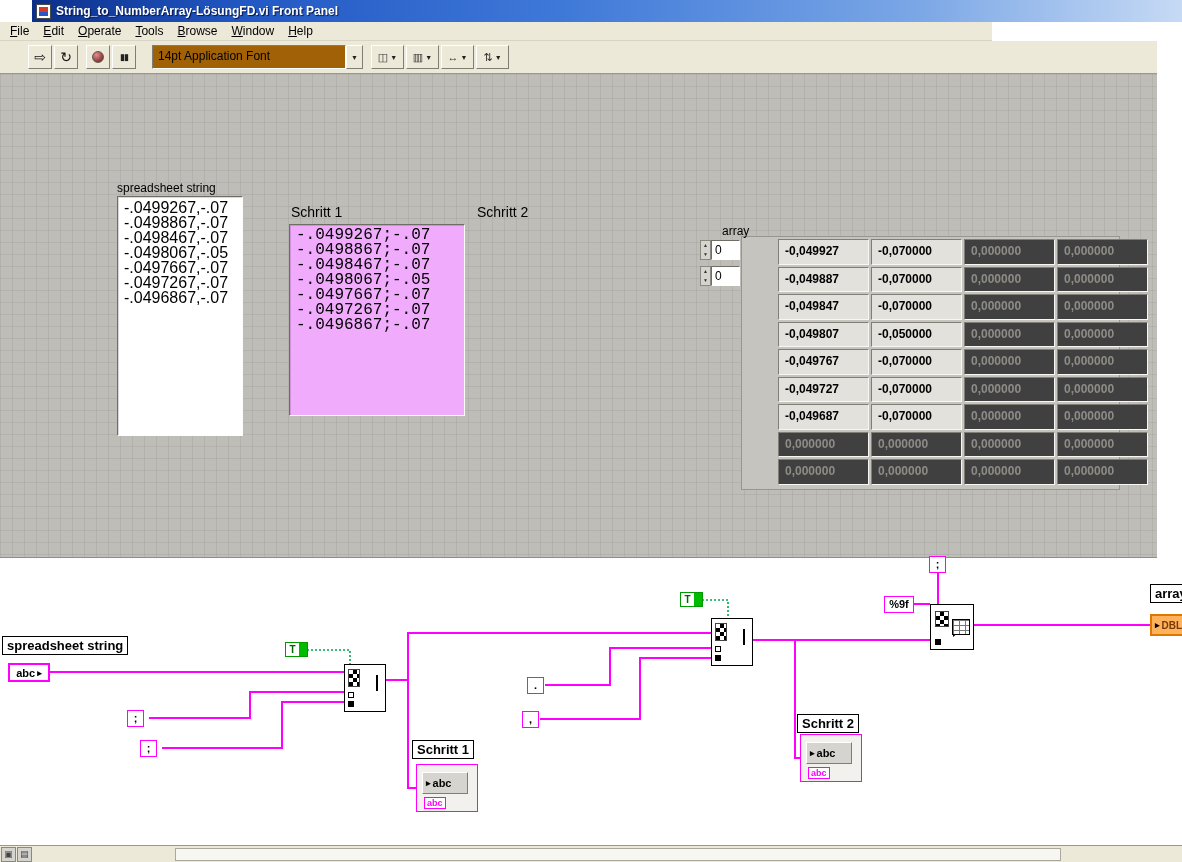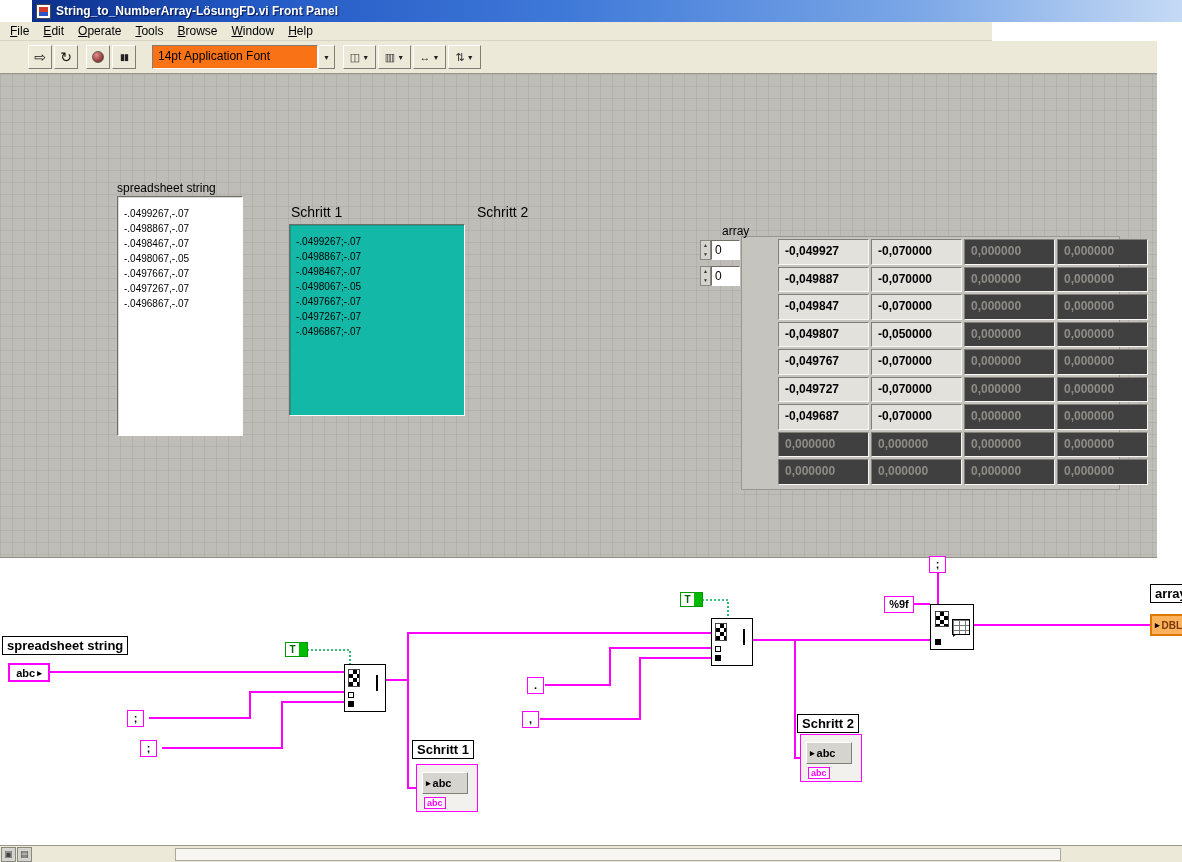--- a/index.html
+++ b/index.html
@@ -21,42 +21,42 @@
   .menu-item { padding:2px 7px; }
 
   .toolbar { position:absolute; left:0; top:41px; width:1157px; height:33px; background:#ECE9D8;
     border-bottom:1px solid #9a9889; display:flex; align-items:center; }
   .tbtn { width:24px; height:24px; background:#ECE9D8; border:1px solid; border-color:#fff #7f7d74 #7f7d74 #fff;
     display:flex; align-items:center; justify-content:center; font-size:14px; color:#111; flex:0 0 auto; }
   .tbtn .glyph { pointer-events:none; }
   .abort-circle { width:12px; height:12px; border-radius:50%; background:radial-gradient(circle at 35% 30%, #e29090, #8a2f2f 75%); border:1px solid #5e5c54; }
   .pause-glyph { font-size:9px; letter-spacing:-1px; color:#222; }
   .font-box { height:24px; margin-left:16px; display:flex; flex:0 0 auto; }
-  .font-text { width:166px; background:#f97316; border:1px solid; border-color:#7f7d74 #fff #fff #7f7d74;
+  .font-text { width:194px; background:#a16207; border:1px solid; border-color:#7f7d74 #fff #fff #7f7d74;
     font-size:12px; padding:3px 5px; white-space:nowrap; overflow:hidden; }
   .font-dd { width:17px; height:24px; background:#ECE9D8; border:1px solid; border-color:#fff #7f7d74 #7f7d74 #fff;
     font-size:7px; display:flex; align-items:center; justify-content:center; color:#222; }
   .ddbtn { width:33px; height:24px; margin-left:2px; background:#ECE9D8; border:1px solid; border-color:#fff #7f7d74 #7f7d74 #fff;
     display:flex; align-items:center; justify-content:center; gap:2px; flex:0 0 auto; }
   .ddbtn .ic { font-size:11px; color:#333; }
   .ddbtn .dd { font-size:7px; color:#222; }
 
   
   .panel { position:absolute; left:0; top:74px; width:1157px; height:484px; background-color:#bfbdb8;
     background-image:linear-gradient(rgba(0,0,0,0.06) 1px, transparent 1px),
                      linear-gradient(90deg, rgba(0,0,0,0.06) 1px, transparent 1px);
     background-size:12px 12px; border-bottom:1px solid #8f8d84; }
   .gutter { position:absolute; left:1157px; top:22px; width:25px; height:536px; background:#fff; }
 
   .fp-label { position:absolute; font-size:12px; color:#000; white-space:nowrap; z-index:2; }
   .fp-label.big { font-size:14px; }
   .str-box { position:absolute; background:#fff; border:1px solid; border-color:#6f6d66 #fdfdfb #fdfdfb #6f6d66;
-    box-shadow:inset 1px 1px 0 rgba(0,0,0,0.15); padding:9px 6px; font-size:10px; line-height:15px;
+    box-shadow:inset 1px 1px 0 rgba(0,0,0,0.15); padding:3px 6px; font-size:16px; line-height:15px;
     white-space:pre; overflow:hidden; color:#000; z-index:2; }
-  .str-box.gray { background:#14b8a6; }
+  .str-box.gray { background:#f0abfc;font-family:Liberation Mono, monospace; }
 
   .array-frame { position:absolute; left:741px; top:236px; width:379px; height:254px;
     background:#c6c4be; border:1px solid #98968e; z-index:1; }
   .array-grid { position:absolute; left:777px; top:238px; display:grid;
     grid-template-columns:repeat(4,93px); grid-template-rows:repeat(9,27.5px); z-index:2; }
   .acell { margin:1px 1px; background:#e3e1dc; border:1px solid; border-color:#807e76 #f8f7f4 #f8f7f4 #807e76;
     font-size:12px; font-weight:bold; color:#000; padding:4px 0 0 6px; overflow:hidden; }
   .acell.dim { background:#404040; color:#8e8c86; font-weight:bold; }
 
   .spinner { position:absolute; width:40px; height:20px; display:flex; z-index:2; }

